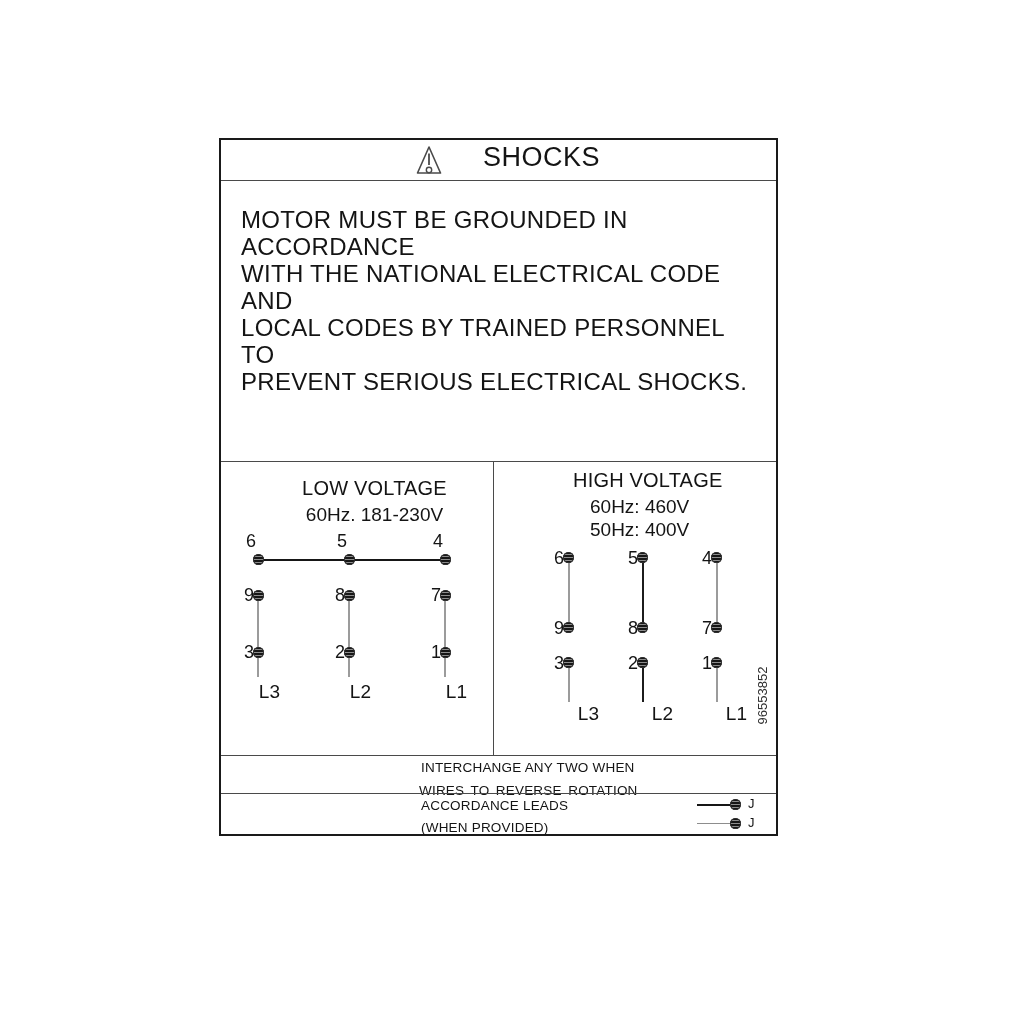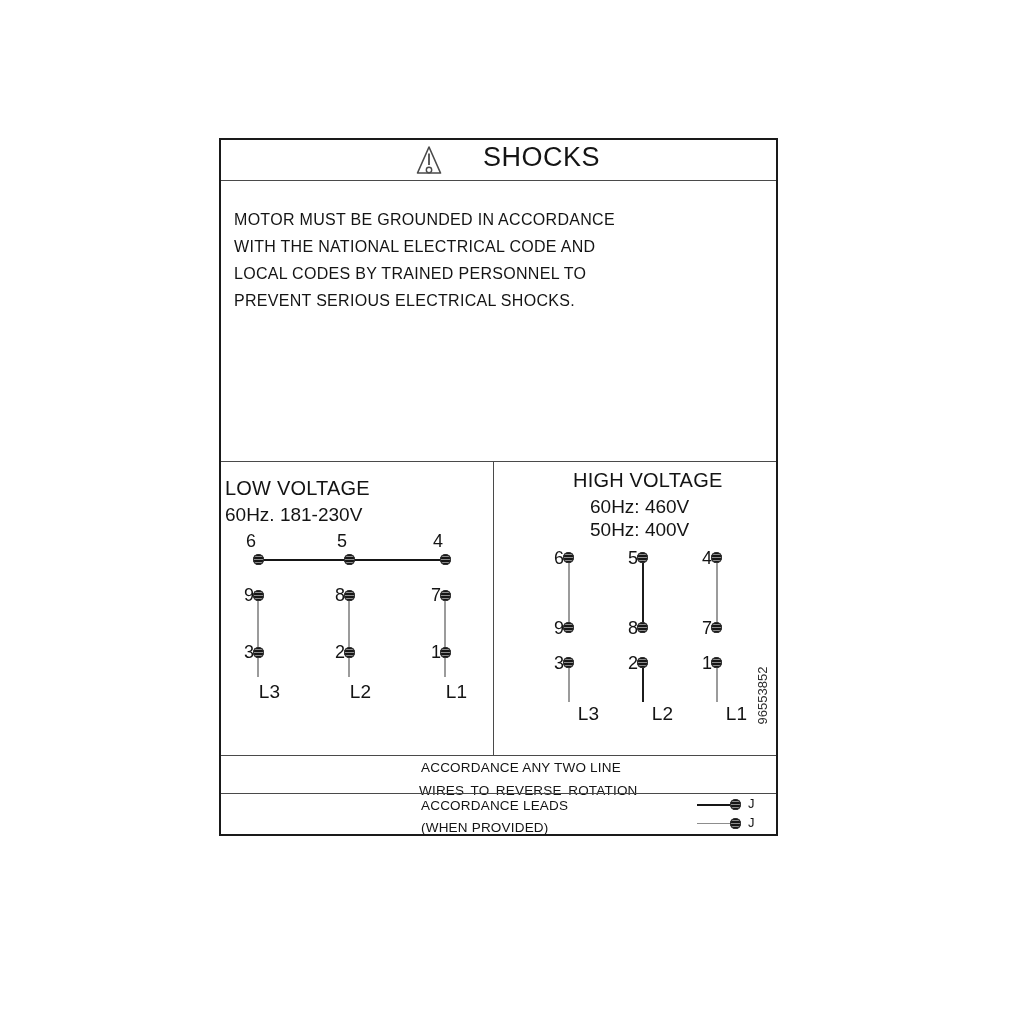--- a/index.html
+++ b/index.html
@@ -40,30 +40,30 @@
   .warn-title {
     position: absolute;
     left: 262px;
     top: 2px;
     font-size: 27px;
     letter-spacing: 0.5px;
     white-space: nowrap;
   }
   .warn-p {
     position: absolute;
-    left: 13px;
+    left: 20px;
     width: 510px;
-    font-size: 16px;
+    font-size: 24px;
     line-height: 27px;
     letter-spacing: 0.3px;
     white-space: pre-line;
   }
   .diag-title { position: absolute; font-size: 20px; white-space: nowrap; letter-spacing: 0.2px; }
   .diag-sub   { position: absolute; font-size: 19px; white-space: nowrap; }
-  .center273  { left: 4px; width: 273px; }
+  .center273  { left: 17px; width: 273px; text-align: center; }
   .dot {
     position: absolute;
     width: 11px;
     height: 11px;
     border-radius: 50%;
     background: repeating-linear-gradient(180deg, #161616 0px, #161616 2px, #8d8d8d 2px, #8d8d8d 3px);
     box-shadow: inset 0 0 0 1px #303030;
     z-index: 3;
   }
   .num {
@@ -196,21 +196,21 @@
     <div class="dot" style="left:416px;top:517px"></div>
     <div class="dot" style="left:490px;top:517px"></div>
 
     <span class="llabel" style="left:334px;top:563px">L3</span>
     <span class="llabel" style="left:408px;top:563px">L2</span>
     <span class="llabel" style="left:482px;top:563px">L1</span>
 
     <div class="part-no">96553852</div>
 
     <div class="hline" style="top:615px"></div>
-    <div class="note" style="left:200px;top:621px">ACCORDANCE ANY TWO LINE</div>
+    <div class="note" style="left:200px;top:621px">INTERCHANGE ANY TWO WHEN</div>
     <div class="note wide" style="left:198px;top:644px">WIRES TO REVERSE ROTATION</div>
 
     <div class="hline" style="top:653px"></div>
     <div class="note" style="left:200px;top:659px">ACCORDANCE LEADS</div>
     <div class="note" style="left:200px;top:681px">(WHEN PROVIDED)</div>
 
     <div class="cline h" style="left:476px;top:664px;width:33px"></div>
     <div class="dot" style="left:509px;top:659px"></div>
     <span class="jlabel" style="left:527px;top:656px">J</span>
 

